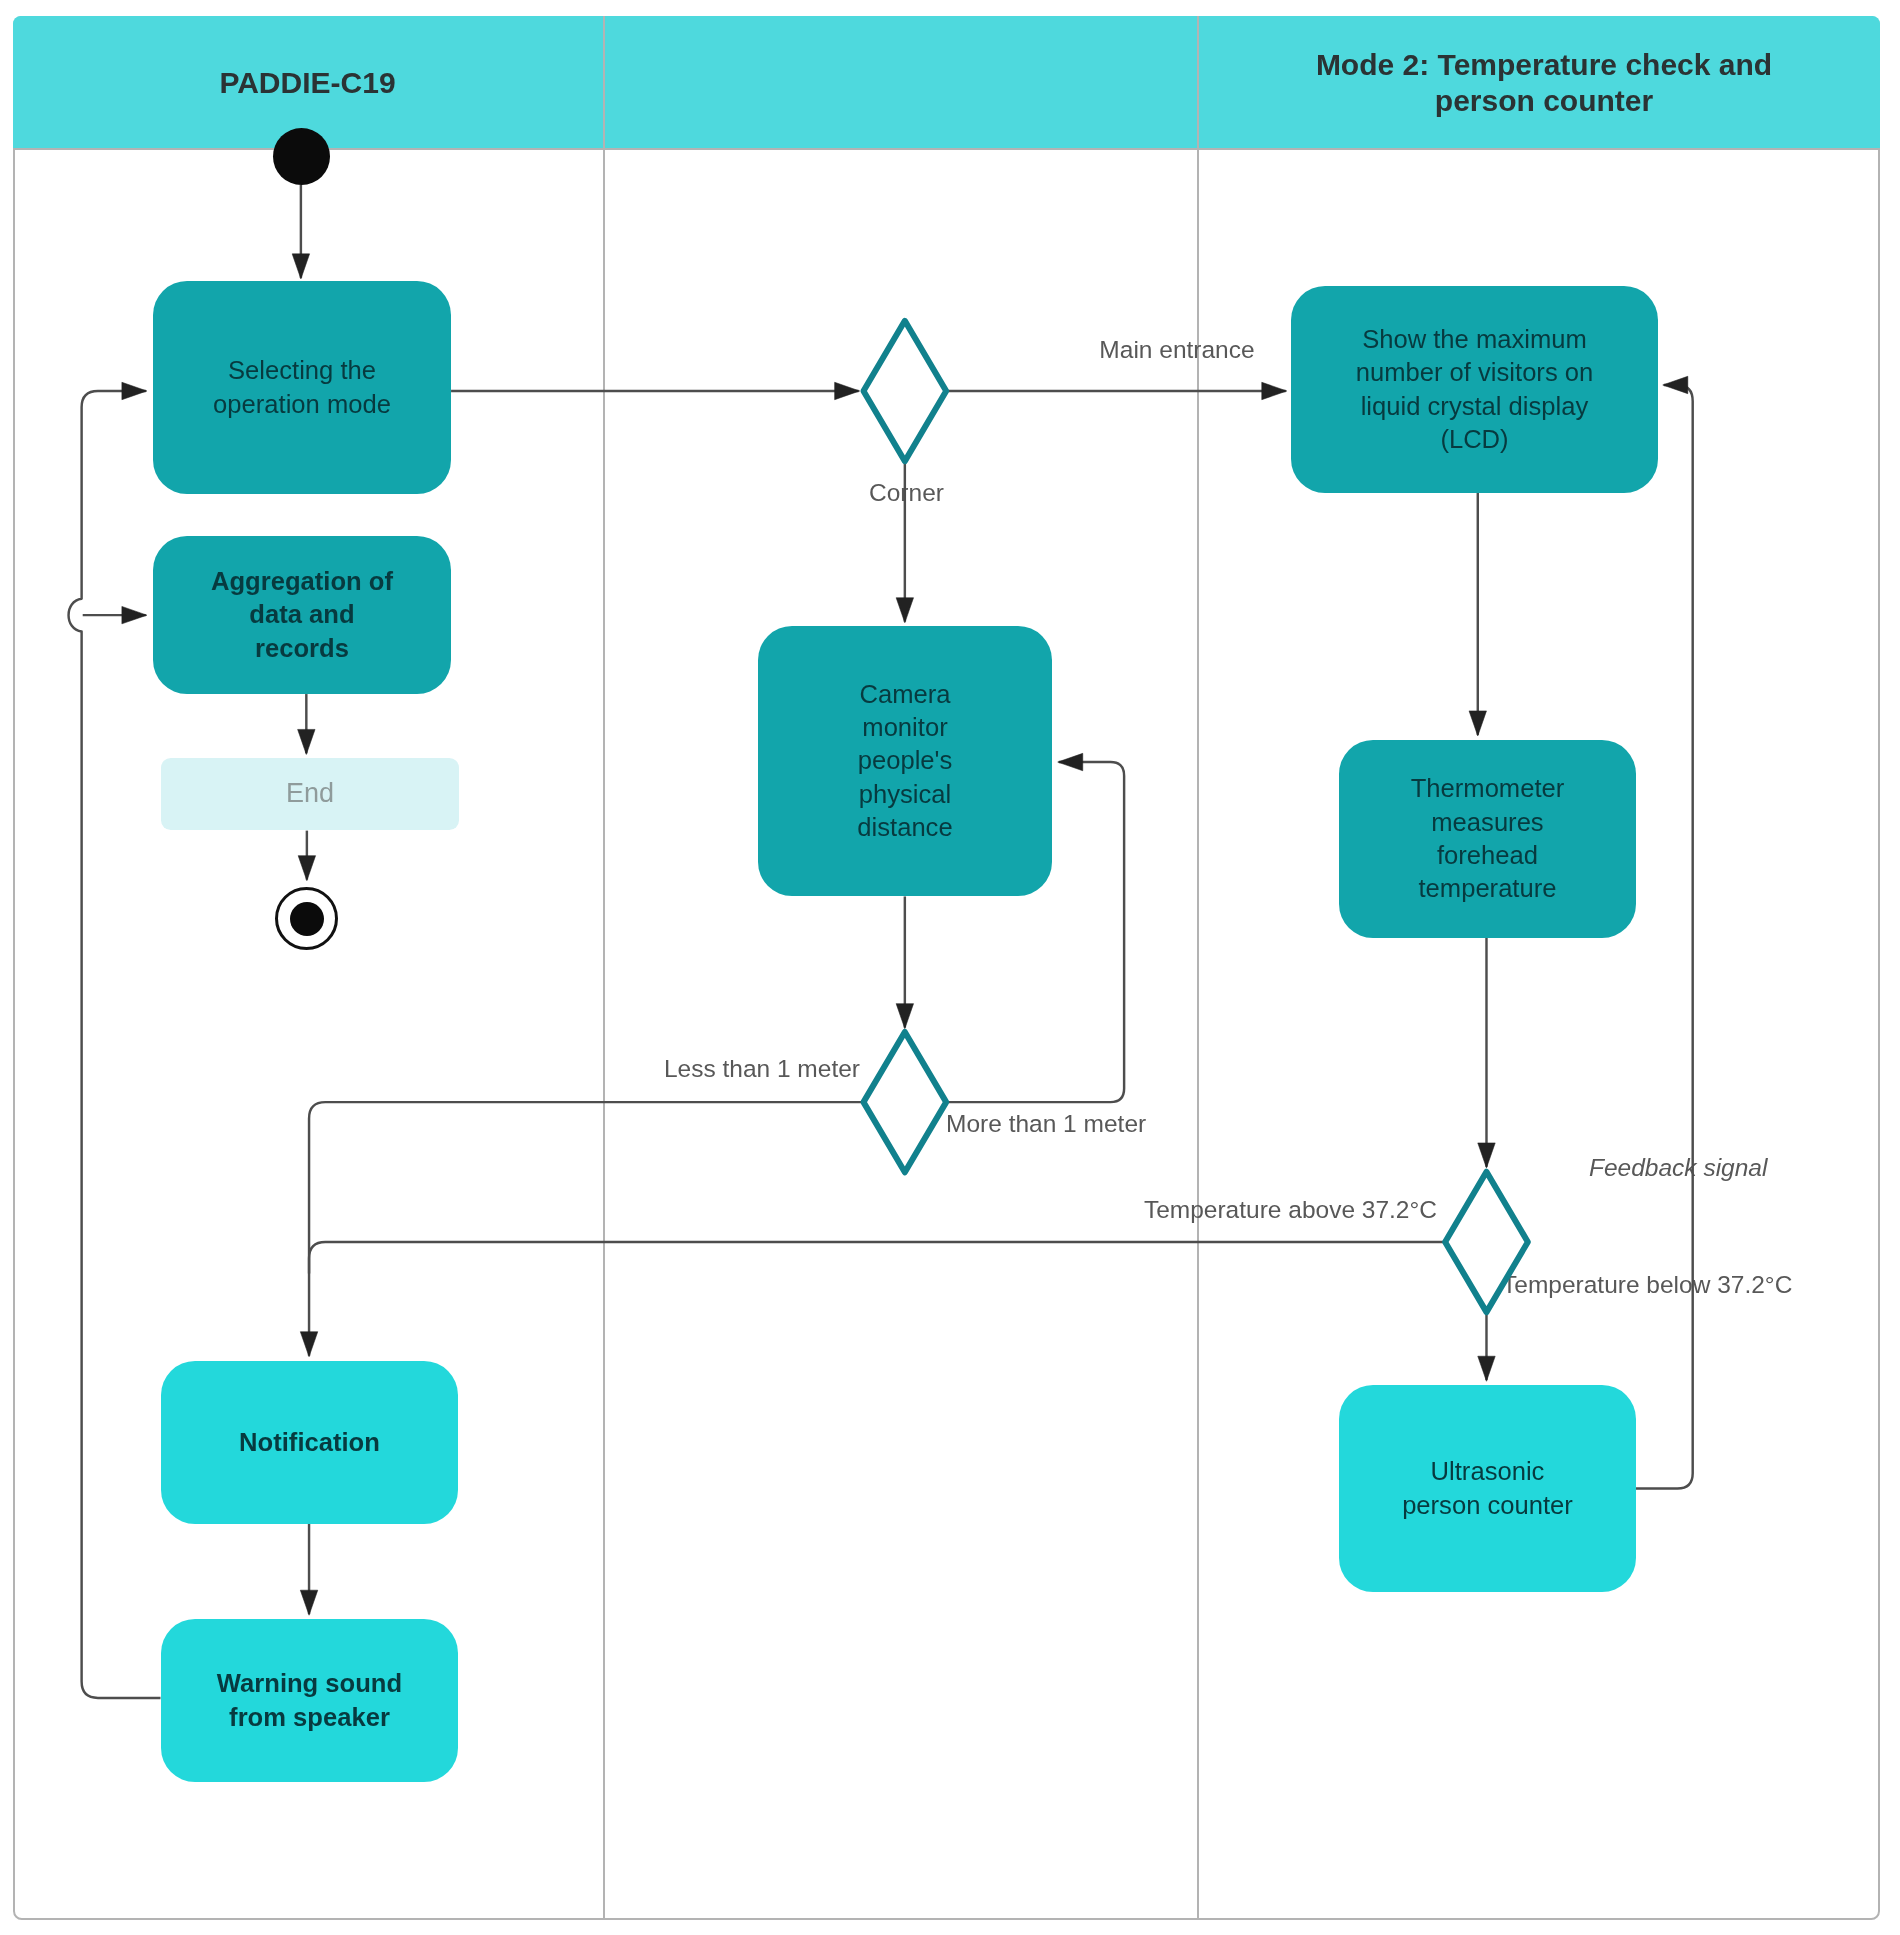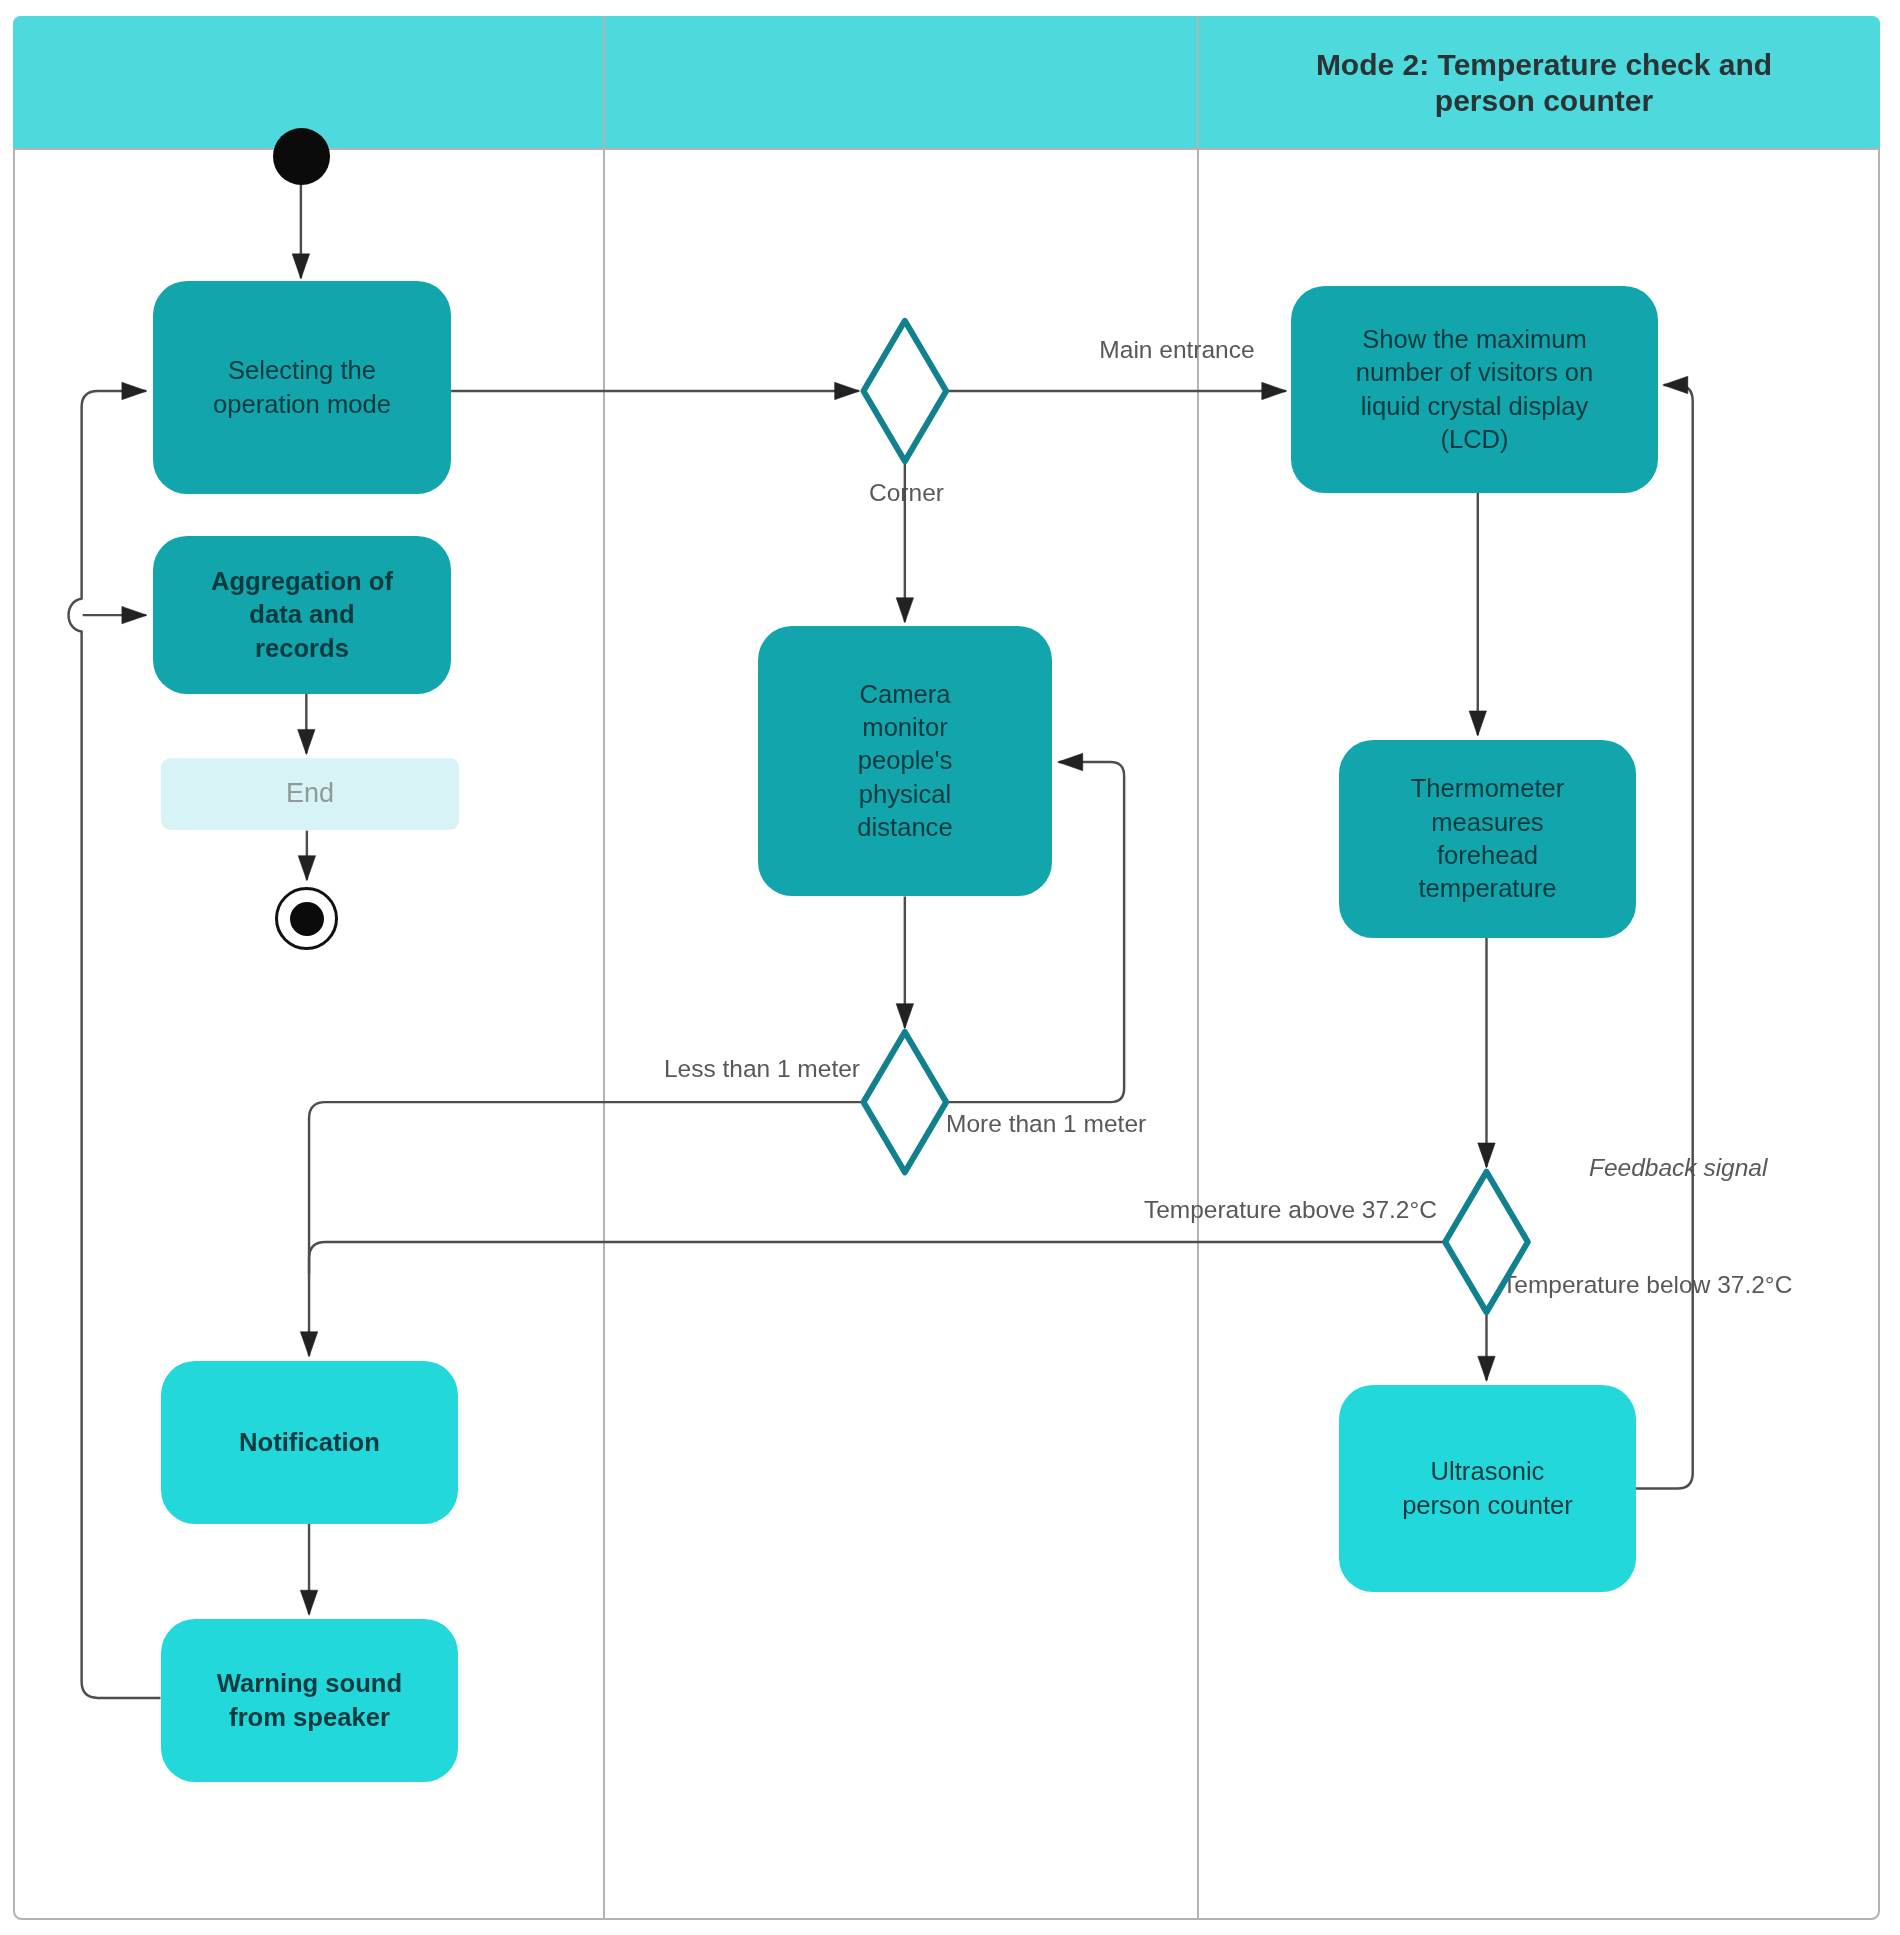--- a/index.html
+++ b/index.html
@@ -32,20 +32,21 @@
   svg.edges{position:absolute;left:0;top:0;z-index:2;}
   .nodes-layer .node{z-index:4;}
 </style>
 </head>
 <body>
 
 <div id="canvas">
 
   <div class="pool"></div>
   <div class="lane-header"></div>
+  <div class="lane-title" style="left:12.5px;width:590px;">PADDIE-C19</div>
   <div class="lane-title" style="left:1197px;width:628px;padding-left:33px;">Mode 2: Temperature check and
 person counter</div>
   <div class="lane-divider" style="left:603px;"></div>
   <div class="lane-divider" style="left:1197px;"></div>
 
   <svg class="edges" width="1900" height="1936" viewBox="0 0 3492 3557">
     <defs>
       <marker id="arr" markerUnits="userSpaceOnUse" markerWidth="52" markerHeight="40" refX="46" refY="18" orient="auto">
         <path d="M2,2 L48,18 L2,34 Z" fill="#222" stroke="#222"></path>
       </marker>

